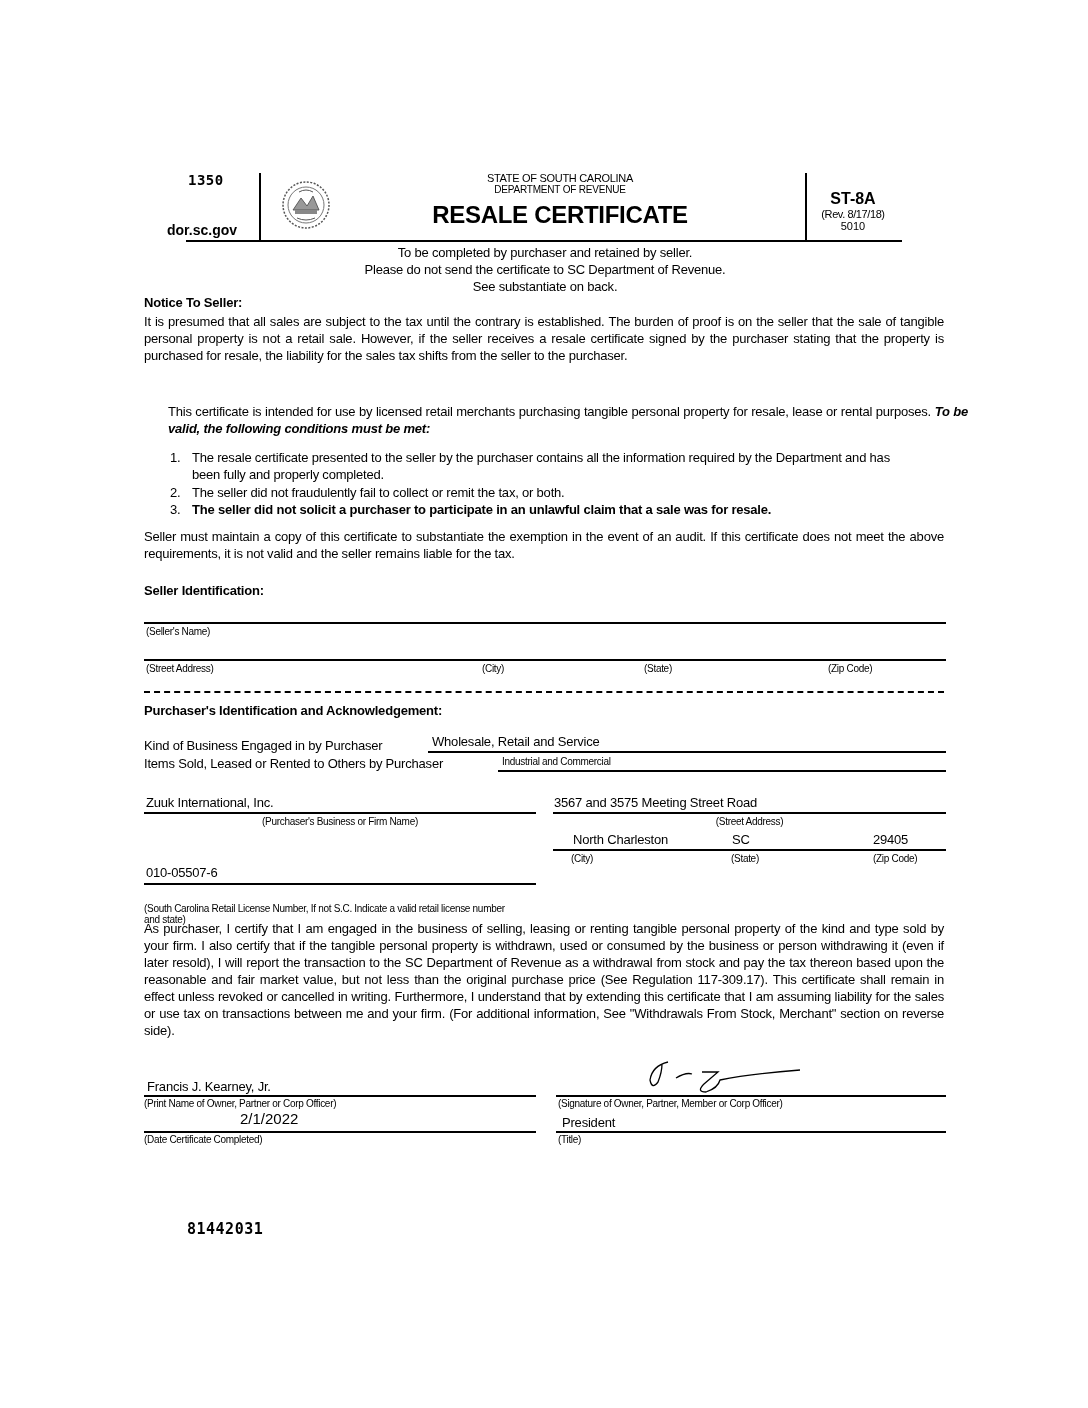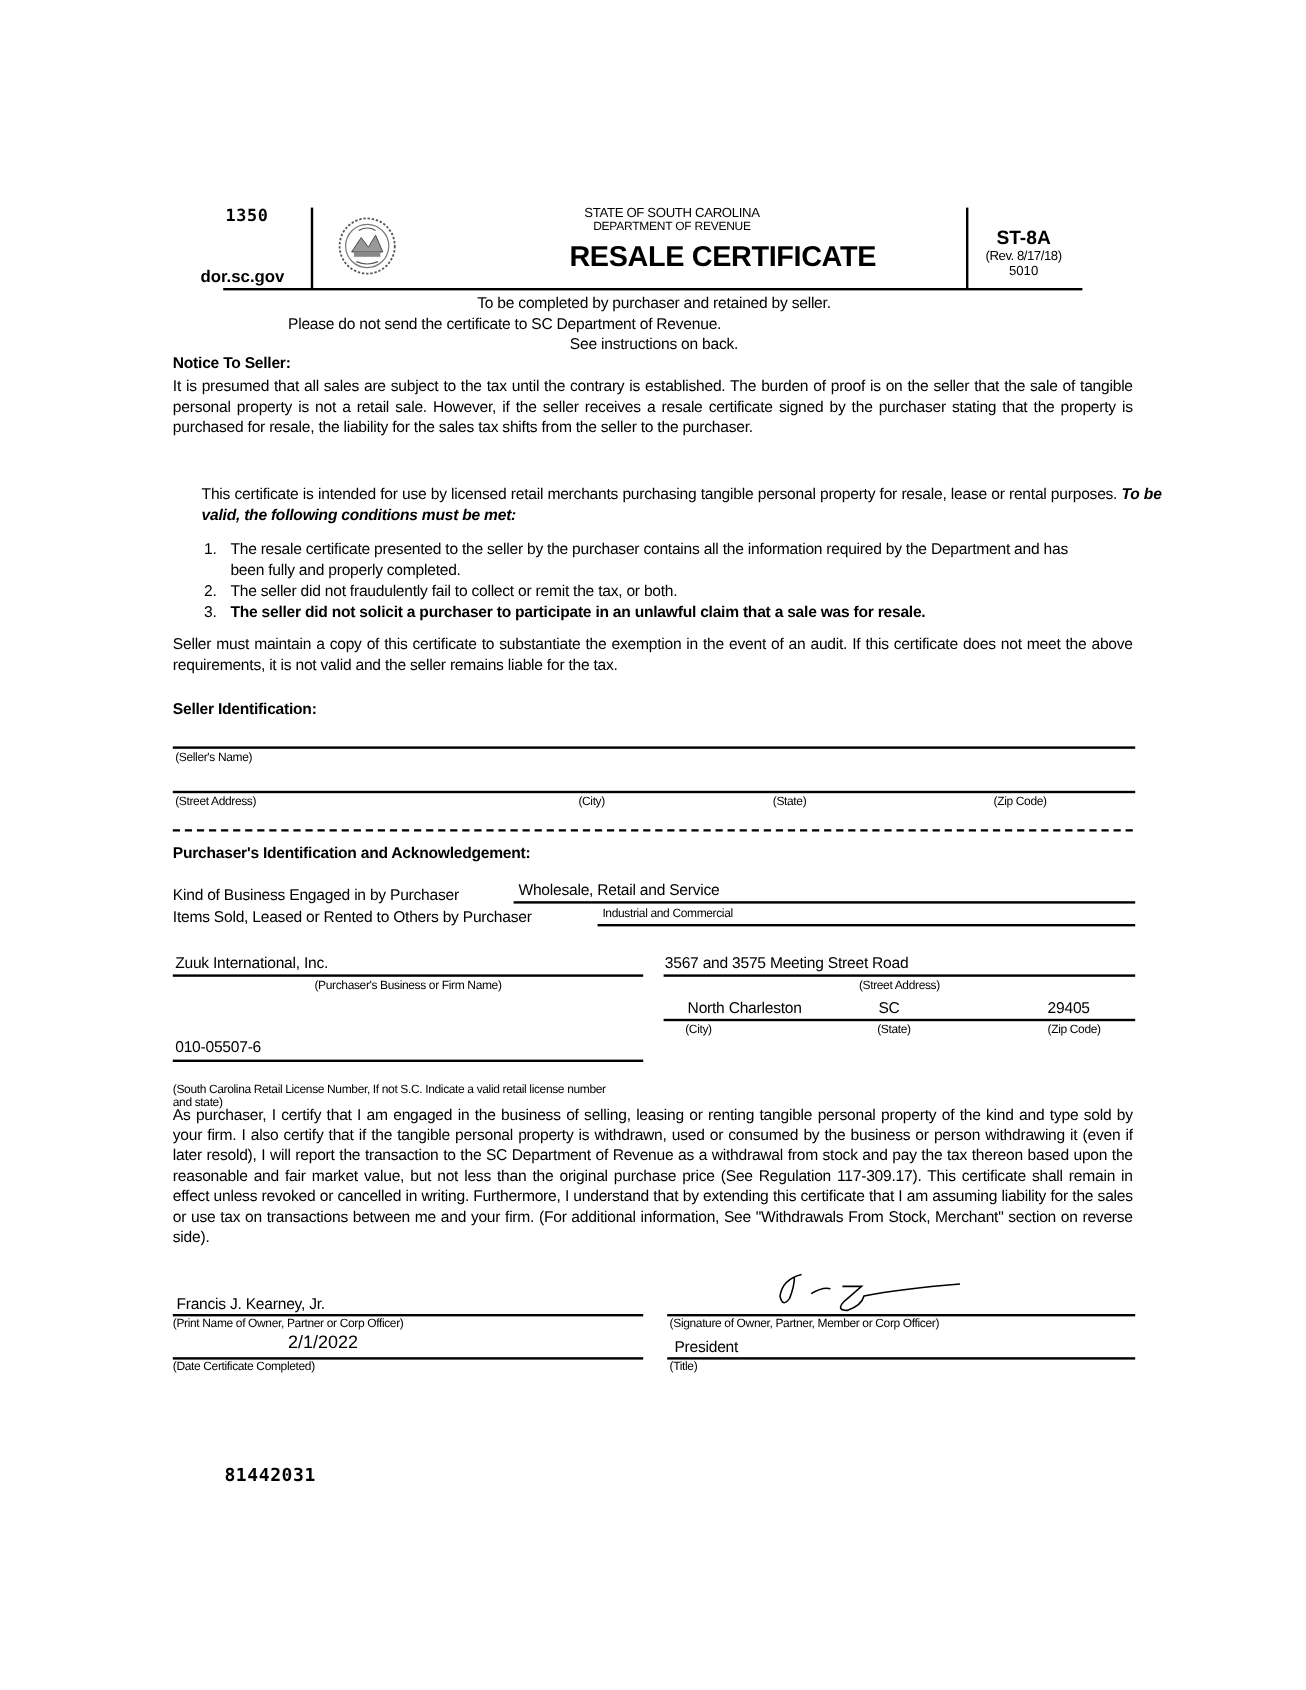--- a/index.html
+++ b/index.html
@@ -28,32 +28,32 @@
     <circle cx="25" cy="25" r="18" fill="none" stroke="#777" stroke-width="1"></circle>
     <path d="M12 30 L20 18 L26 26 L32 16 L38 30 Z" fill="#999" stroke="#444" stroke-width="0.8"></path>
     <rect x="14" y="30" width="22" height="4" fill="#888"></rect>
     <path d="M18 12 Q25 8 32 12" fill="none" stroke="#555" stroke-width="1"></path>
     <path d="M16 38 Q25 42 34 38" fill="none" stroke="#555" stroke-width="1"></path>
   </svg>
 </div>
 
 <div class="abs" style="left:430px;top:172px;width:260px;text-align:center;font-size:11px;letter-spacing:-0.3px;">STATE OF SOUTH CAROLINA</div>
 <div class="abs" style="left:410px;top:184px;width:300px;text-align:center;font-size:10px;letter-spacing:-0.2px;">DEPARTMENT OF REVENUE</div>
-<div class="abs bold" style="left:390px;top:201px;width:340px;text-align:right;font-size:24px;letter-spacing:-0.3px;">RESALE CERTIFICATE</div>
+<div class="abs bold" style="left:390px;top:201px;width:340px;text-align:center;font-size:24px;letter-spacing:-0.3px;">RESALE CERTIFICATE</div>
 
 <div class="vr" style="left:805px;top:173px;height:68px;"></div>
 <div class="abs bold" style="left:818px;top:190px;width:70px;text-align:center;font-size:16px;">ST-8A</div>
 <div class="abs" style="left:812px;top:208px;width:82px;text-align:center;font-size:11px;letter-spacing:-0.4px;">(Rev. 8/17/18)</div>
 <div class="abs" style="left:818px;top:220px;width:70px;text-align:center;font-size:11px;">5010</div>
 
 <div class="hr" style="left:186px;top:240px;width:716px;"></div>
 
 <div class="abs t" style="left:240px;top:244px;width:610px;text-align:center;">To be completed by purchaser and retained by seller.</div>
-<div class="abs t" style="left:240px;top:261px;width:610px;">Please do not send the certificate to SC Department of Revenue.</div>
-<div class="abs t" style="left:240px;top:278px;width:610px;text-align:center;">See instructions on back.</div>
+<div class="abs t" style="left:240px;top:261px;width:610px;text-align:center;">Please do not send the certificate to SC Department of Revenue.</div>
+<div class="abs t" style="left:240px;top:278px;width:610px;text-align:center;">See substantiate on back.</div>
 
 <div class="abs t bold" style="left:144px;top:294px;">Notice To Seller:</div>
 <div class="abs t just" style="left:144px;top:313px;width:800px;">It is presumed that all sales are subject to the tax until the contrary is established. The burden of proof is on the seller that the sale of tangible personal property is not a retail sale. However, if the seller receives a resale certificate signed by the purchaser stating that the property is purchased for resale, the liability for the sales tax shifts from the seller to the purchaser.</div>
 
 <div class="abs t just" style="left:144px;top:403px;width:800px;margin-left:24px;">
   <span>This certificate is intended for use by licensed retail merchants purchasing tangible personal property for resale, lease or rental purposes.</span>
   <span class="bold" style="font-style:italic;">To be valid, the following conditions must be met:</span>
 </div>
 
 <div class="abs t" style="left:170px;top:449px;width:720px;">

